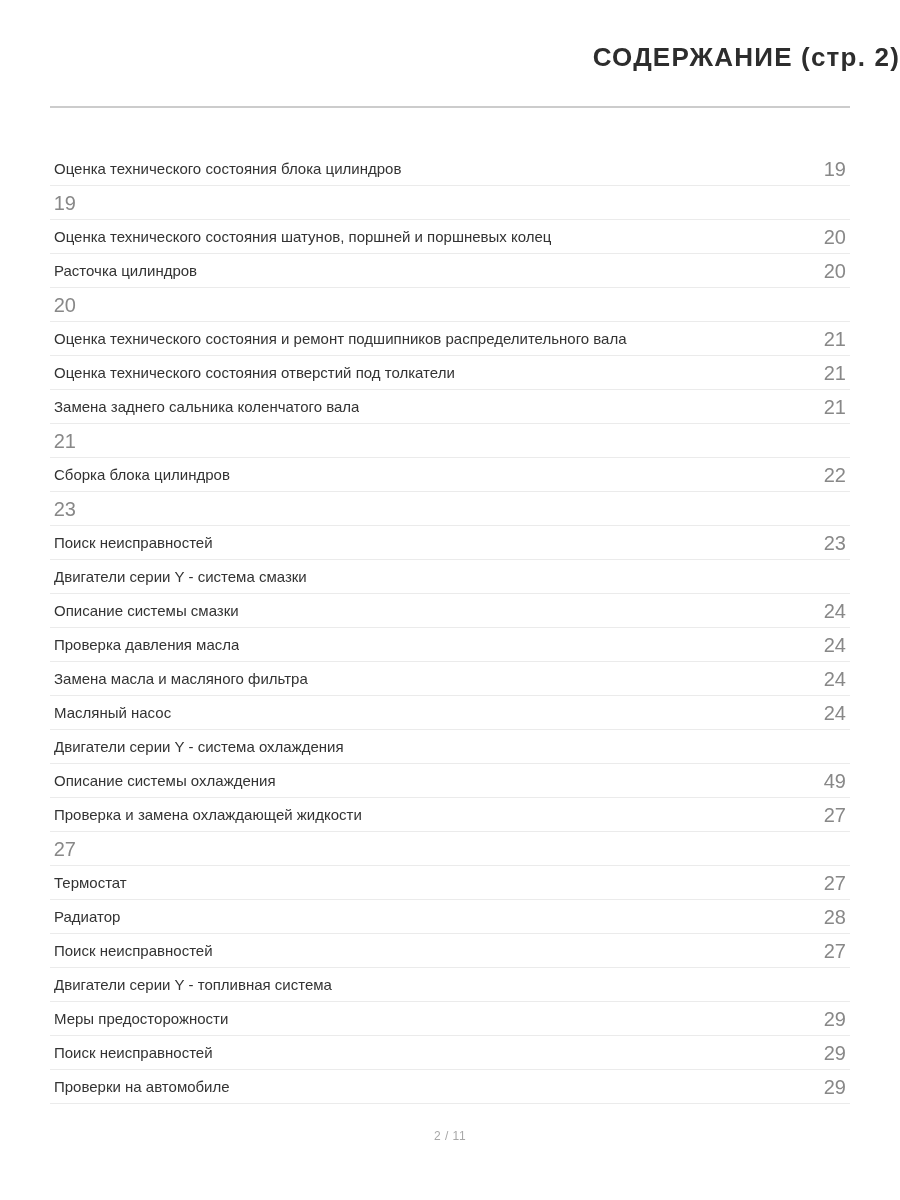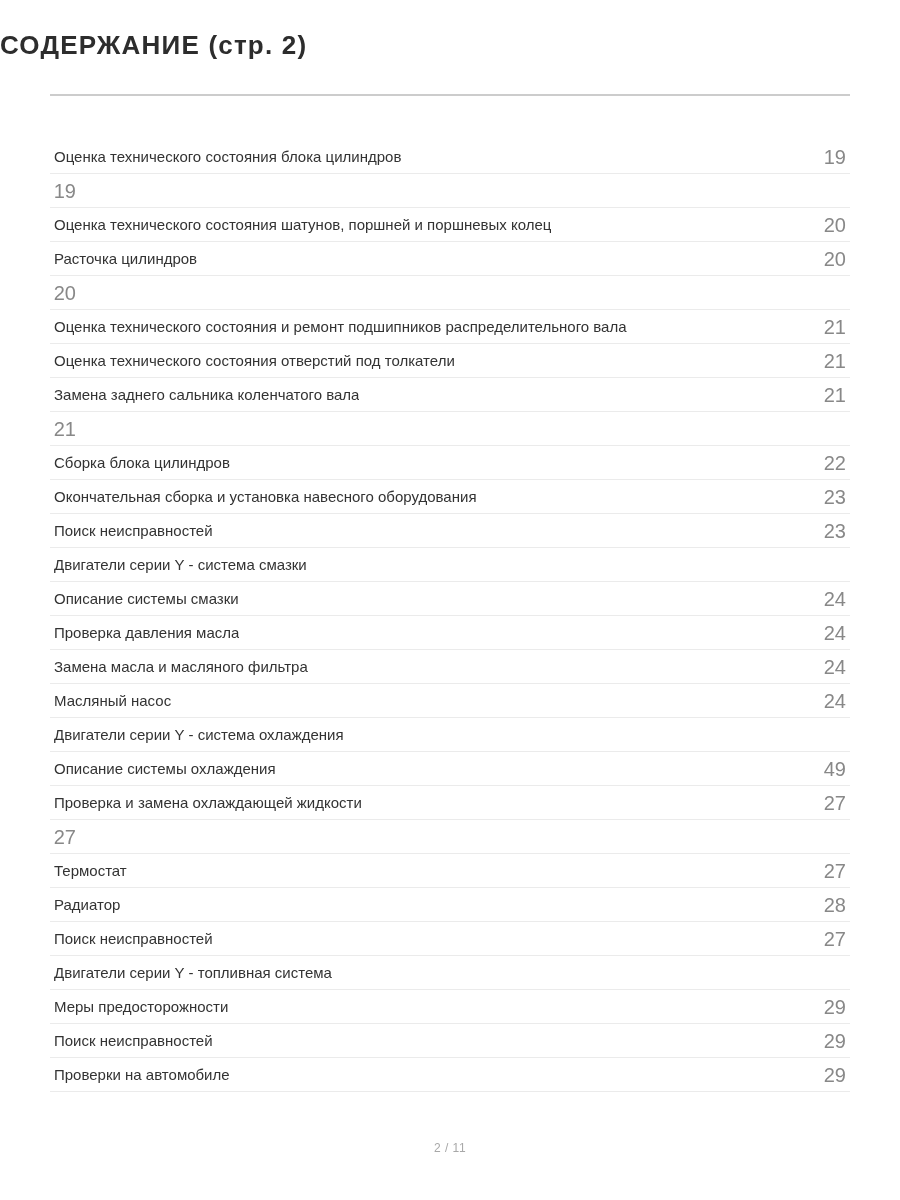--- a/index.html
+++ b/index.html
@@ -19,22 +19,22 @@
 
   .page {
     width: 900px;
     height: 1200px;
     position: relative;
     padding: 0;
   }
 
   
   .title-block {
-    padding-top: 28px;
-    text-align: left;
+    padding-top: 40px;
+    text-align: right;
   }
 
   .doc-title {
     font-size: 26px;
     font-weight: bold;
     color: #2d2d2d;
     letter-spacing: 1.2px;
     line-height: 34px;
   }
 
@@ -87,21 +87,21 @@
     padding-right: 2px;
   }
 
   .toc-page:empty { display: inline-block; }
 
   
   .footer {
     position: absolute;
     left: 0;
     right: 0;
-    bottom: 44px;
+    bottom: 56px;
     text-align: center;
   }
 
   .footer-text {
     font-size: 12px;
     color: #a8a8a8;
     letter-spacing: 0.5px;
   }
 </style>
 </head>
@@ -146,21 +146,20 @@
         <span class="toc-page">21</span>
       </div>
       <div class="toc-row">
         <span class="toc-page">21</span>
       </div>
       <div class="toc-row">
         <span class="toc-label">Сборка блока цилиндров</span>
         <span class="toc-page">22</span>
       </div>
       <div class="toc-row">
-        <span class="toc-label">Окончательная сборка и установка навесного оборудования</span>
         <span class="toc-page">23</span>
       </div>
       <div class="toc-row">
         <span class="toc-label">Поиск неисправностей</span>
         <span class="toc-page">23</span>
       </div>
       <div class="toc-row">
         <span class="toc-label">Двигатели серии Y - система смазки</span>
         <span class="toc-page"></span>
       </div>

